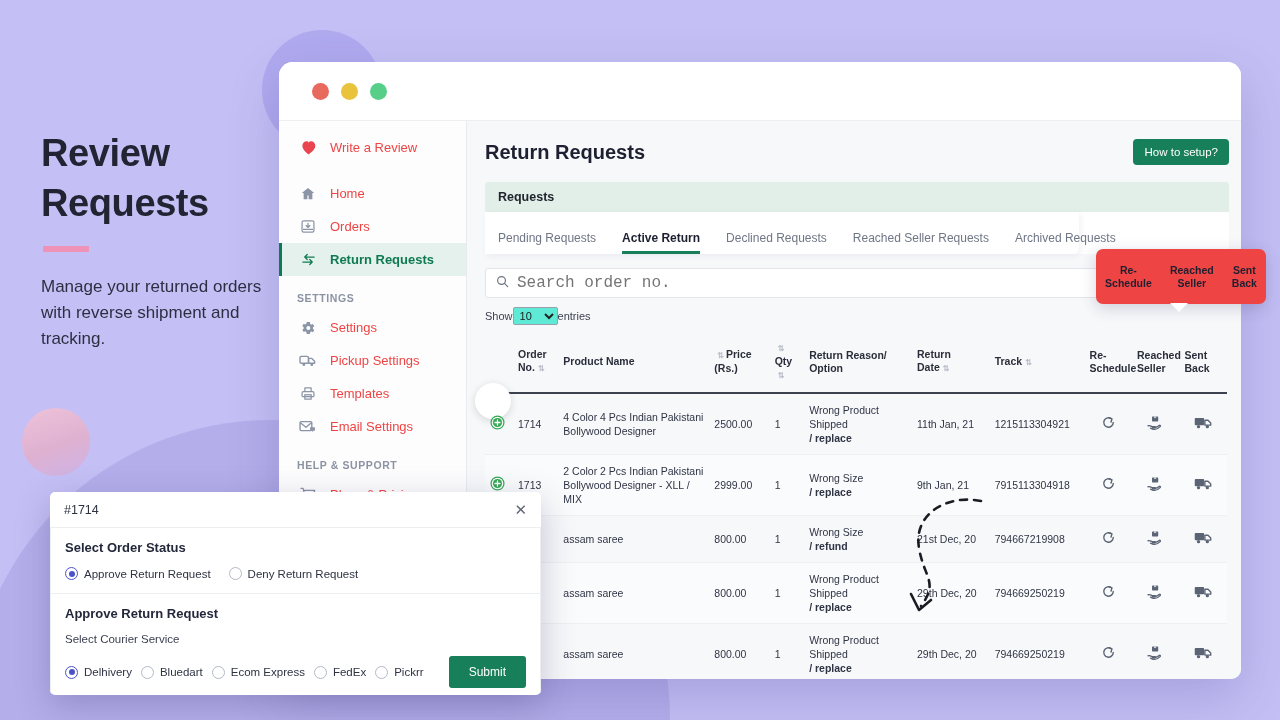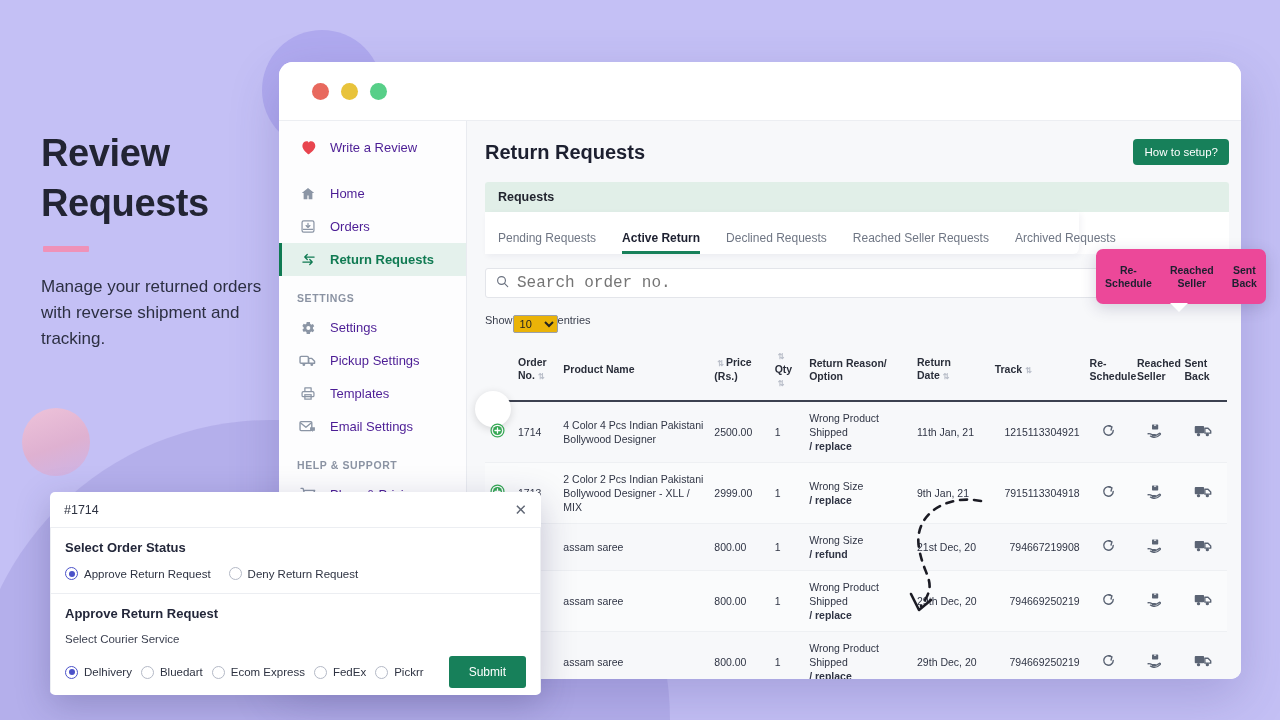--- a/index.html
+++ b/index.html
@@ -56,21 +56,21 @@
   .dot.red { background:#e8695e; }
   .dot.yellow { background:#e8c33b; }
   .dot.green { background:#57cf88; }
 
   #body-split { display: flex; height: 559px; border-top: 1px solid #eceef2; }
 
   
   #sidebar { width: 188px; background:#fdfdfe; border-right:1px solid #e9ebf0; padding-top:10px; flex:0 0 188px; }
   .nav-item {
     display:flex; align-items:center; height:33px; padding-left:18px;
-    font-size:13px; color:#4c1d95; position:relative; cursor:default;
+    font-size:13px; color:#ef4444; position:relative; cursor:default;
   }
   .nav-item .ico { width:22px; height:18px; margin-right:11px; display:flex; align-items:center; justify-content:center; }
   .nav-item.active { background:#e4f1ec; color:#0f7a52; font-weight:bold; }
   .nav-item.active::before {
     content:""; position:absolute; left:0; top:0; bottom:0; width:3px; background:#0f7a52;
   }
   .nav-gap { height: 13px; }
   .nav-section {
     font-size:10.5px; letter-spacing:.6px; color:#8b93a3; font-weight:bold;
     padding-left:18px; margin:16px 0 7px;
@@ -114,21 +114,21 @@
   #search-input {
     border:none; outline:none; font-size:16px; color:#4a5060;
     margin-left:8px; flex:1; background:transparent;
     font-family:Liberation Mono, monospace;
   }
   #show-entries {
     margin-top:9px; font-size:11px; color:#3a3f4d; display:flex; align-items:center; 
   }
   #entries-select {
     font-size:11px; padding:1px 2px; border:1px solid #9aa0ad; border-radius:2px;
-    background:#eab308; font-family:"Liberation Sans", sans-serif; color:#222;margin-top:8px;
+    background:#5eead4; font-family:"Liberation Sans", sans-serif; color:#222;
   }
 
   
   #tbl { margin-top:12px; width:742px; border-collapse:collapse; table-layout:fixed; }
   #tbl th {
     font-size:10.5px; color:#2a2e3a; font-weight:bold; text-align:left;
     padding:4px 5px 10px 5px; vertical-align:middle; border-bottom:2px solid #3c4150;
     line-height:13px;
   }
   #tbl td {
@@ -137,38 +137,38 @@
   }
   #tbl tr.alt td { background:#fafbfc; }
   .sortico { color:#b9bec9; font-size:8px; margin-left:3px; letter-spacing:-1px; }
   .c-sel { width:26px; }
   .c-ord { width:42px; }
   .c-pn  { width:140px; }
   .c-pr  { width:56px; }
   .c-qty { width:32px; }
   .c-rr  { width:100px; }
   .c-rd  { width:72px; }
-  .c-tr  { width:88px;text-align:right; }
+  .c-tr  { width:88px; }
   .c-a1, .c-a2, .c-a3 { width:44px; text-align:center; }
   .reason-sub { font-weight:bold; }
   .plusbtn { display:inline-block; }
   .actico { display:inline-block; }
 
   
   #row-highlight {
     position:absolute; left:-10px; top:-11px; width:36px; height:36px;
     border-radius:50%; background:#fff; box-shadow:0 2px 8px rgba(0,0,0,.14); z-index:0;
   }
   .plus-cell { position:relative; }
   .plus-cell .plusbtn { position:relative; z-index:1; }
 
   
   #callout {
     position:absolute; left:1096px; top:249px; width:170px; height:55px;
-    background:#ec4899; border-radius:7px; box-shadow:0 4px 16px rgba(50,45,95,.20);
+    background:#ef4444; border-radius:7px; box-shadow:0 4px 16px rgba(50,45,95,.20);
     display:flex; align-items:center; justify-content:space-around;
     font-size:10.5px; font-weight:bold; color:#1d2030; text-align:center; line-height:13px;
     z-index:40;
   }
   #callout::after {
     content:""; position:absolute; left:74px; bottom:-8px; width:0; height:0;
     border-left:9px solid transparent; border-right:9px solid transparent;
     border-top:9px solid #fff;
   }
 

